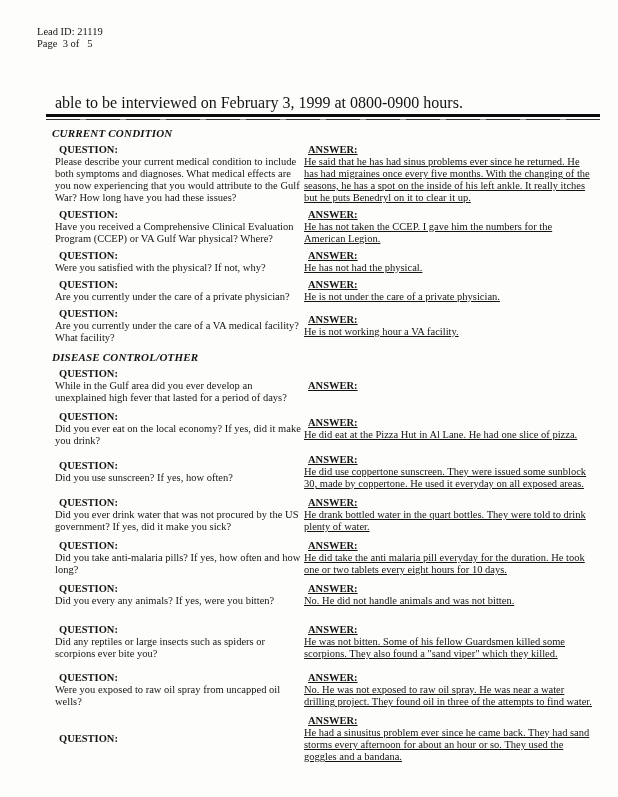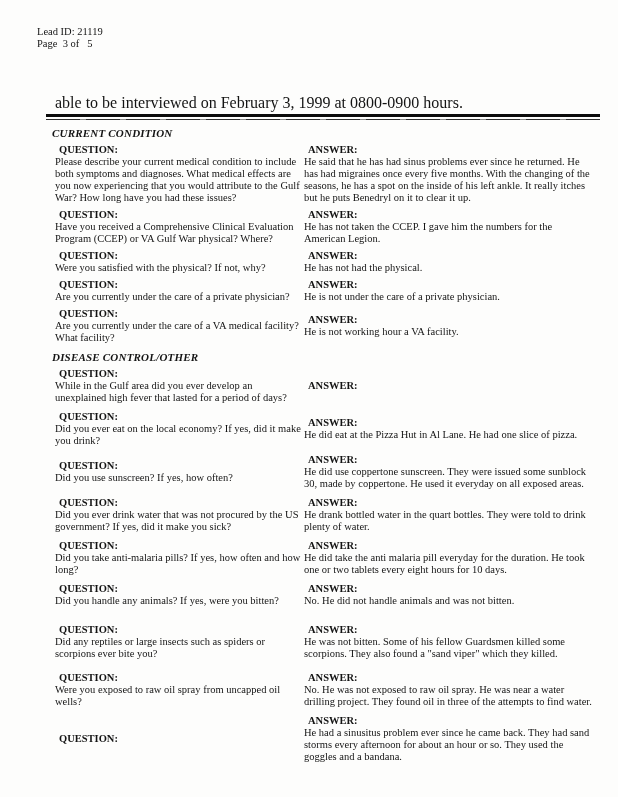--- a/index.html
+++ b/index.html
@@ -59,20 +59,21 @@
     width: 257px;
     box-sizing: border-box;
     padding-left: 9px;
     flex: 0 0 auto;
   }
   .cell-a {
     width: 292px;
     box-sizing: border-box;
     padding-left: 1px;
     flex: 0 0 auto;
+    text-decoration: underline;
   }
   .qa-label {
     font-weight: bold;
     margin-left: 4px;
     line-height: 13px;
   }
 </style>
 </head>
 <body>
 
@@ -188,21 +189,21 @@
               <div class="qa-text">Did you take anti-malaria pills?  If yes, how often and how long?</div>
             </div>
             <div class="cell cell-a">
               <div class="qa-label">ANSWER:</div>
               <div class="qa-text">He did take the anti malaria pill everyday for the duration. He took one or two tablets every eight hours for 10 days.</div>
             </div>
           </div>
           <div class="row">
             <div class="cell cell-q">
               <div class="qa-label">QUESTION:</div>
-              <div class="qa-text">Did you handle any animals?  If yes, were you bitten?</div>
+              <div class="qa-text">Did you every any animals?  If yes, were you bitten?</div>
             </div>
             <div class="cell cell-a">
               <div class="qa-label">ANSWER:</div>
               <div class="qa-text">No. He did not handle animals and was not bitten.</div>
             </div>
           </div>
           <div class="row">
             <div class="cell cell-q">
               <div class="qa-label">QUESTION:</div>
               <div class="qa-text">Did any reptiles or large insects such as spiders or scorpions ever bite you?</div>

